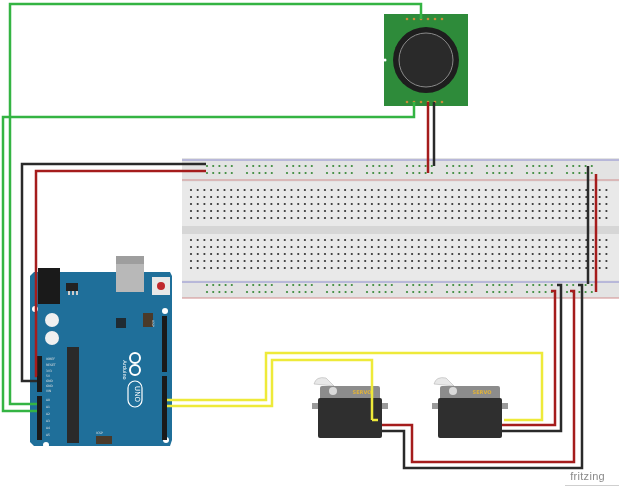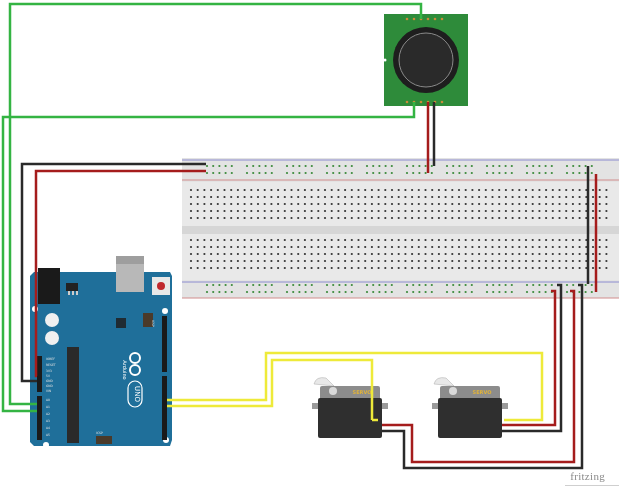--- a/index.html
+++ b/index.html
@@ -1,18 +1,18 @@
 <!DOCTYPE html>
 <html><head>
 <meta charset="utf-8">
 <style>
   html, body { margin:0; padding:0; background:#ffffff; }
   body { width:619px; height:488px; position:relative; overflow:hidden; font-family:"Liberation Sans", sans-serif; }
   #canvas { position:absolute; left:0; top:0; width:619px; height:488px; }
-  .brand { position:absolute; right:14px; top:470px; font-family:Liberation Serif, serif; font-size:11px; color:#8a8a8a; letter-spacing:0.3px; }
+  .brand { position:absolute; right:14px; top:470px; font-family:Liberation Sans, sans-serif; font-size:11px; color:#8a8a8a; letter-spacing:0.3px; }
   .brand-line { position:absolute; left:565px; top:485px; width:54px; height:1px; background:#cfcfcf; }
 </style>
 </head>
 <body>
 
 <svg id="canvas" width="619" height="488" viewBox="0 0 619 488" xmlns="http://www.w3.org/2000/svg">
 
   <g>
     <rect x="182" y="158" width="437" height="140" fill="#e9e9e9"></rect>
 

